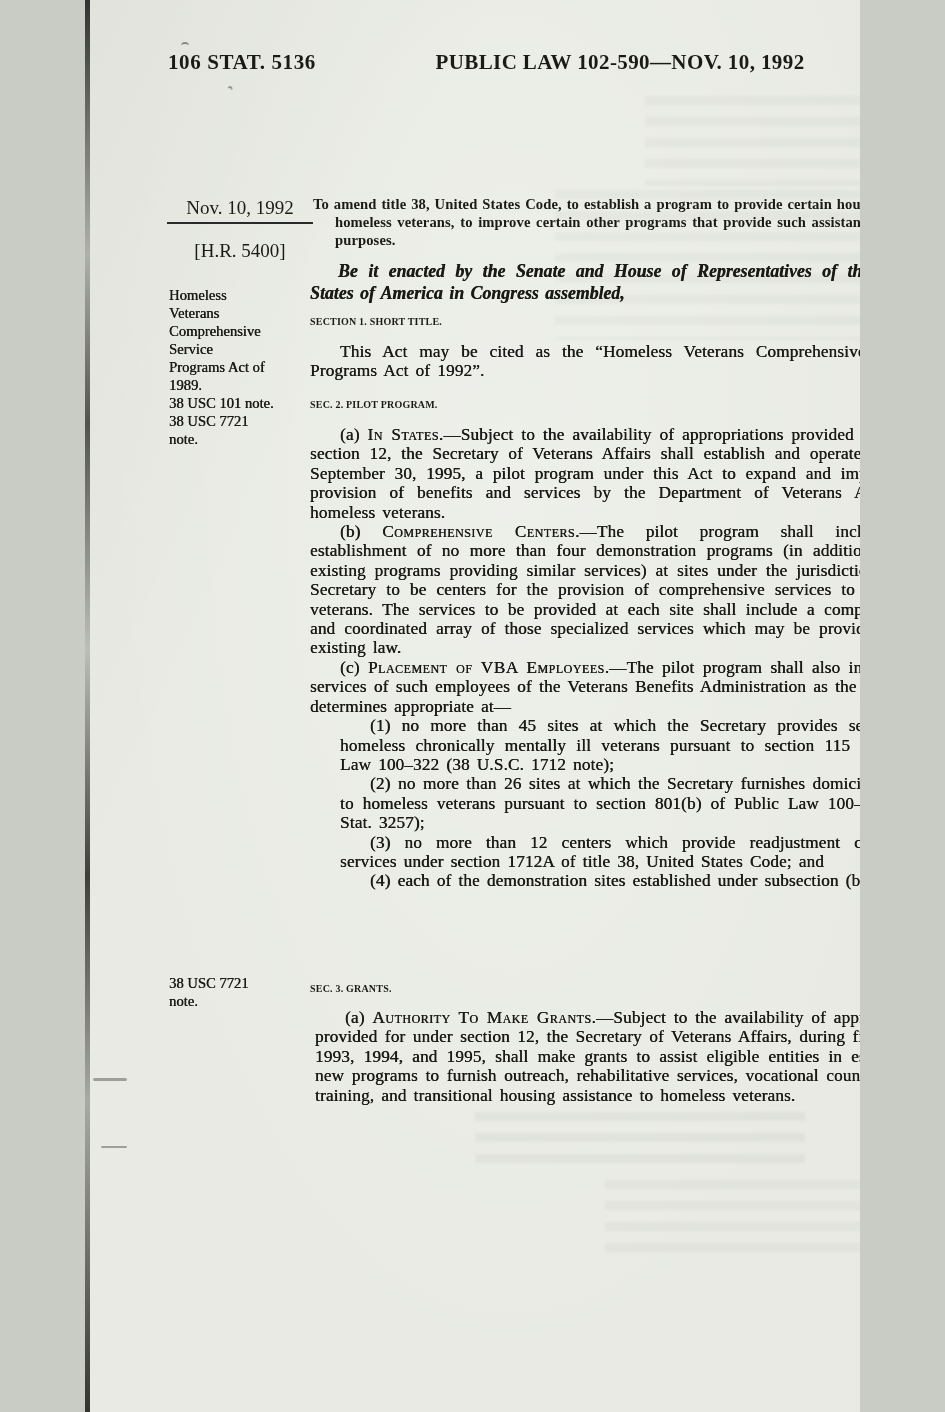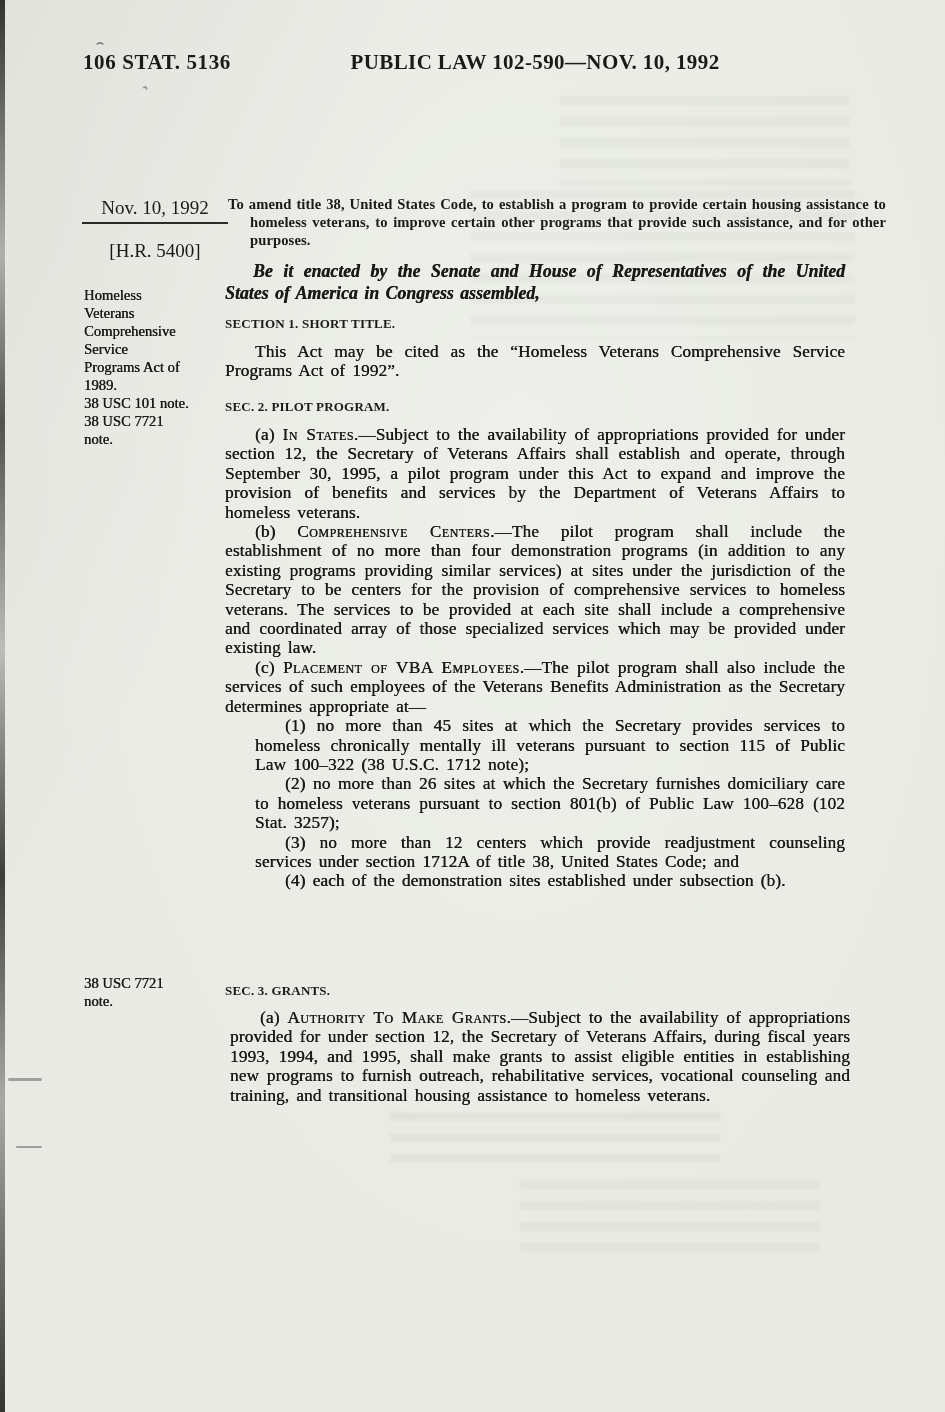--- a/index.html
+++ b/index.html
@@ -3,21 +3,21 @@
 <meta charset="utf-8">
 <style>
   :root{
     --paper:#e8eae3;
     --ink:#1b1a17;
     --edge:#1d1d1b;
   }
   html,body{margin:0;padding:0;background:#c9ccc5;}
   .page{
     position:relative;
-    width:945px;height:1412px;
+    width:775px;height:1412px;
     margin:0 auto;
     background:
       radial-gradient(ellipse at 55% 35%, rgba(255,255,255,0.25), rgba(0,0,0,0) 70%),
       linear-gradient(115deg, rgba(0,0,0,0.03), rgba(0,0,0,0) 30%),
       var(--paper);
     overflow:hidden;
     font-family:"Liberation Serif","DejaVu Serif",serif;
     color:var(--ink);
   }
   
@@ -52,21 +52,21 @@
   .enact{
     left:225px;top:261px;width:620px;
     font-style:italic;font-weight:bold;font-size:17.8px;line-height:21.5px;
     text-align:justify;text-indent:28px;word-spacing:2px;
   }
 
   .margin-note{left:84px;width:138px;font-size:14.6px;line-height:18px;}
   .act-note{top:286px;}
   .sec3-note{top:974px;}
 
-  .sec-head{font-size:13px;font-weight:bold;letter-spacing:0.2px;}
+  .sec-head{font-size:10px;font-weight:bold;letter-spacing:0.2px;}
   .sec1-head{left:225px;top:316px;}
   .sec1-body{left:225px;top:342px;width:620px;}
   .sec2-head{left:225px;top:399px;}
   .sec2-flow{left:225px;top:425px;width:620px;}
   .sec3-head{left:225px;top:983px;}
   .sec3-body{left:230px;top:1008px;width:620px;}
 
   .bodytext, .bodytext p{
     font-size:17.2px;line-height:19.4px;
     text-align:justify;word-spacing:2.6px;letter-spacing:0.15px;

